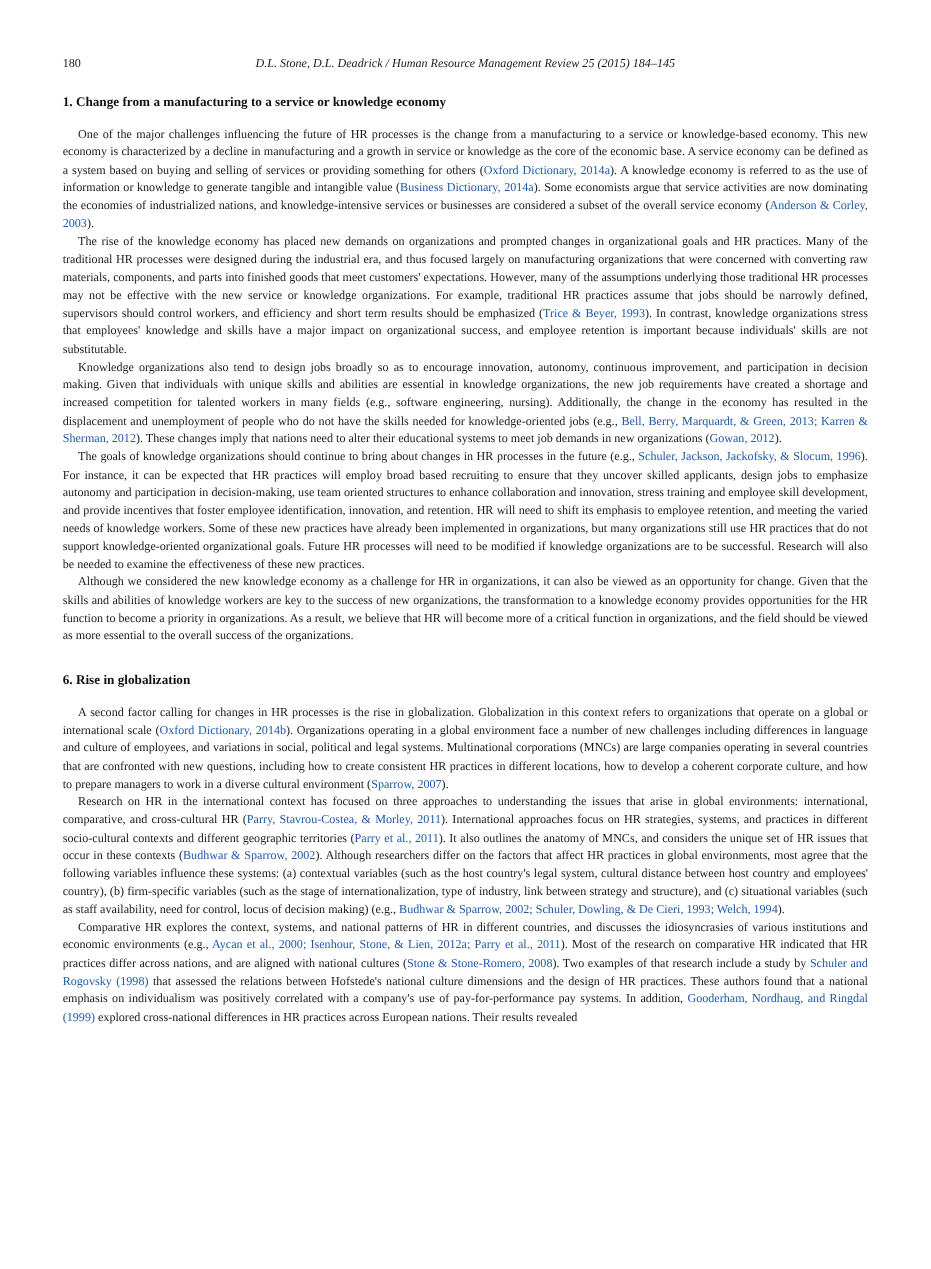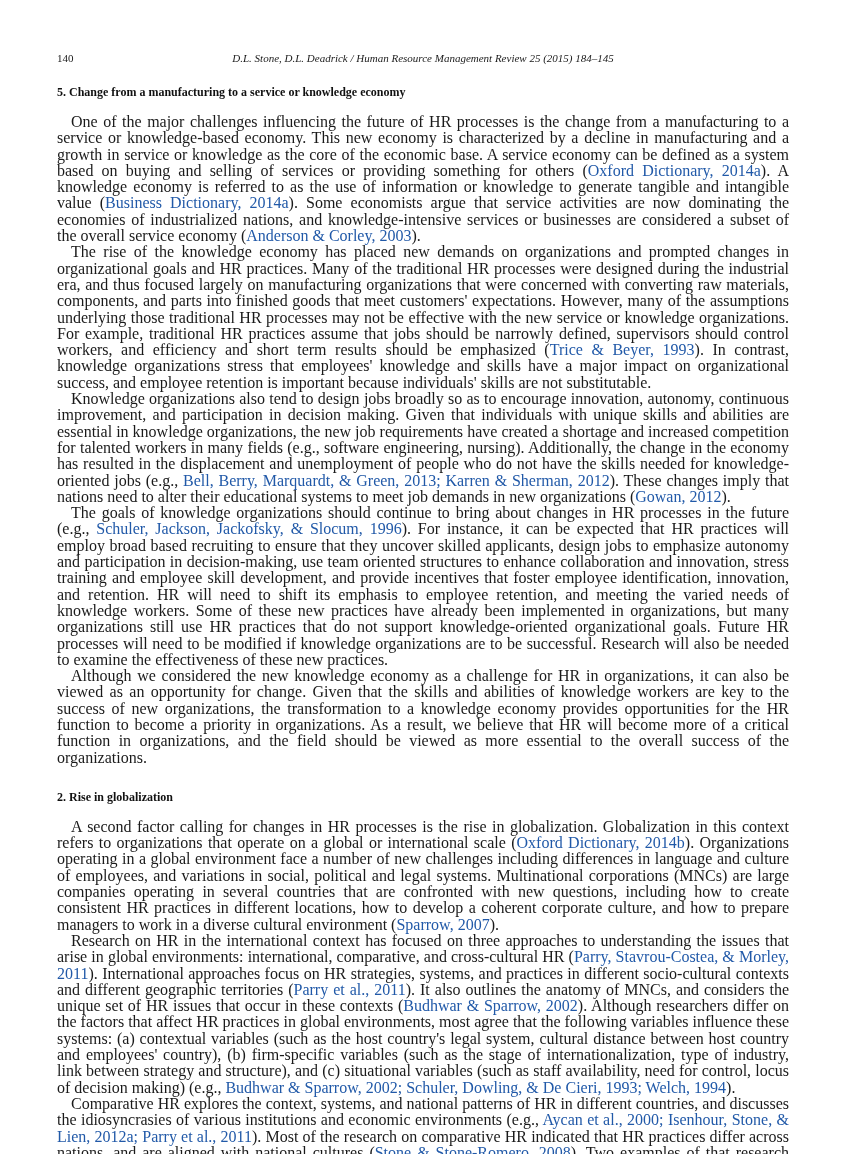--- a/index.html
+++ b/index.html
@@ -38,47 +38,47 @@
   .section-heading {
     font-size: 12px;
     font-weight: bold;
     margin: 0 0 14px 0;
     color: #111111;
   }
   .section-heading.subsequent {
     margin-top: 24px;
   }
   .para {
-    font-size: 16px;
+    font-size: 11px;
     line-height: 16.3px;
     text-align: justify;
     text-indent: 14px;
     hyphens: auto;
     -webkit-hyphens: auto;
     color: #1a1a1a;
   }
   a.cite {
     color: var(--link-color, #2159a8);
     text-decoration: none;
     cursor: pointer;
   }
 </style>
 </head>
 <body>
 
 <div class="page">
   <div class="running-header">
-    <span class="page-number">140</span>
+    <span class="page-number">180</span>
     <span class="running-title">D.L. Stone, D.L. Deadrick / Human Resource Management Review 25 (2015) 184–145</span>
   </div>
   <div class="article-body">
-      <h2 class="section-heading">5. Change from a manufacturing to a service or knowledge economy</h2>
+      <h2 class="section-heading">1. Change from a manufacturing to a service or knowledge economy</h2>
       <p class="para">One of the major challenges influencing the future of HR processes is the change from a manufacturing to a service or knowledge-based economy. This new economy is characterized by a decline in manufacturing and a growth in service or knowledge as the core of the economic base. A service economy can be defined as a system based on buying and selling of services or providing something for others (<a class="cite" href="#">Oxford Dictionary, 2014a</a>). A knowledge economy is referred to as the use of information or knowledge to generate tangible and intangible value (<a class="cite" href="#">Business Dictionary, 2014a</a>). Some economists argue that service activities are now dominating the economies of industrialized nations, and knowledge-intensive services or businesses are considered a subset of the overall service economy (<a class="cite" href="#">Anderson &amp; Corley, 2003</a>).</p>
       <p class="para">The rise of the knowledge economy has placed new demands on organizations and prompted changes in organizational goals and HR practices. Many of the traditional HR processes were designed during the industrial era, and thus focused largely on manufacturing organizations that were concerned with converting raw materials, components, and parts into finished goods that meet customers' expectations. However, many of the assumptions underlying those traditional HR processes may not be effective with the new service or knowledge organizations. For example, traditional HR practices assume that jobs should be narrowly defined, supervisors should control workers, and efficiency and short term results should be emphasized (<a class="cite" href="#">Trice &amp; Beyer, 1993</a>). In contrast, knowledge organizations stress that employees' knowledge and skills have a major impact on organizational success, and employee retention is important because individuals' skills are not substitutable.</p>
       <p class="para">Knowledge organizations also tend to design jobs broadly so as to encourage innovation, autonomy, continuous improvement, and participation in decision making. Given that individuals with unique skills and abilities are essential in knowledge organizations, the new job requirements have created a shortage and increased competition for talented workers in many fields (e.g., software engineering, nursing). Additionally, the change in the economy has resulted in the displacement and unemployment of people who do not have the skills needed for knowledge-oriented jobs (e.g., <a class="cite" href="#">Bell, Berry, Marquardt, &amp; Green, 2013; Karren &amp; Sherman, 2012</a>). These changes imply that nations need to alter their educational systems to meet job demands in new organizations (<a class="cite" href="#">Gowan, 2012</a>).</p>
       <p class="para">The goals of knowledge organizations should continue to bring about changes in HR processes in the future (e.g., <a class="cite" href="#">Schuler, Jackson, Jackofsky, &amp; Slocum, 1996</a>). For instance, it can be expected that HR practices will employ broad based recruiting to ensure that they uncover skilled applicants, design jobs to emphasize autonomy and participation in decision-making, use team oriented structures to enhance collaboration and innovation, stress training and employee skill development, and provide incentives that foster employee identification, innovation, and retention. HR will need to shift its emphasis to employee retention, and meeting the varied needs of knowledge workers. Some of these new practices have already been implemented in organizations, but many organizations still use HR practices that do not support knowledge-oriented organizational goals. Future HR processes will need to be modified if knowledge organizations are to be successful. Research will also be needed to examine the effectiveness of these new practices.</p>
       <p class="para">Although we considered the new knowledge economy as a challenge for HR in organizations, it can also be viewed as an opportunity for change. Given that the skills and abilities of knowledge workers are key to the success of new organizations, the transformation to a knowledge economy provides opportunities for the HR function to become a priority in organizations. As a result, we believe that HR will become more of a critical function in organizations, and the field should be viewed as more essential to the overall success of the organizations.</p>
-      <h2 class="section-heading subsequent">2. Rise in globalization</h2>
+      <h2 class="section-heading subsequent">6. Rise in globalization</h2>
       <p class="para">A second factor calling for changes in HR processes is the rise in globalization. Globalization in this context refers to organizations that operate on a global or international scale (<a class="cite" href="#">Oxford Dictionary, 2014b</a>). Organizations operating in a global environment face a number of new challenges including differences in language and culture of employees, and variations in social, political and legal systems. Multinational corporations (MNCs) are large companies operating in several countries that are confronted with new questions, including how to create consistent HR practices in different locations, how to develop a coherent corporate culture, and how to prepare managers to work in a diverse cultural environment (<a class="cite" href="#">Sparrow, 2007</a>).</p>
       <p class="para">Research on HR in the international context has focused on three approaches to understanding the issues that arise in global environments: international, comparative, and cross-cultural HR (<a class="cite" href="#">Parry, Stavrou-Costea, &amp; Morley, 2011</a>). International approaches focus on HR strategies, systems, and practices in different socio-cultural contexts and different geographic territories (<a class="cite" href="#">Parry et al., 2011</a>). It also outlines the anatomy of MNCs, and considers the unique set of HR issues that occur in these contexts (<a class="cite" href="#">Budhwar &amp; Sparrow, 2002</a>). Although researchers differ on the factors that affect HR practices in global environments, most agree that the following variables influence these systems: (a) contextual variables (such as the host country's legal system, cultural distance between host country and employees' country), (b) firm-specific variables (such as the stage of internationalization, type of industry, link between strategy and structure), and (c) situational variables (such as staff availability, need for control, locus of decision making) (e.g., <a class="cite" href="#">Budhwar &amp; Sparrow, 2002; Schuler, Dowling, &amp; De Cieri, 1993; Welch, 1994</a>).</p>
       <p class="para">Comparative HR explores the context, systems, and national patterns of HR in different countries, and discusses the idiosyncrasies of various institutions and economic environments (e.g., <a class="cite" href="#">Aycan et al., 2000; Isenhour, Stone, &amp; Lien, 2012a; Parry et al., 2011</a>). Most of the research on comparative HR indicated that HR practices differ across nations, and are aligned with national cultures (<a class="cite" href="#">Stone &amp; Stone-Romero, 2008</a>). Two examples of that research include a study by <a class="cite" href="#">Schuler and Rogovsky (1998)</a> that assessed the relations between Hofstede's national culture dimensions and the design of HR practices. These authors found that a national emphasis on individualism was positively correlated with a company's use of pay-for-performance pay systems. In addition, <a class="cite" href="#">Gooderham, Nordhaug, and Ringdal (1999)</a> explored cross-national differences in HR practices across European nations. Their results revealed</p>
     </div>
 </div>
 
 </body></html>

